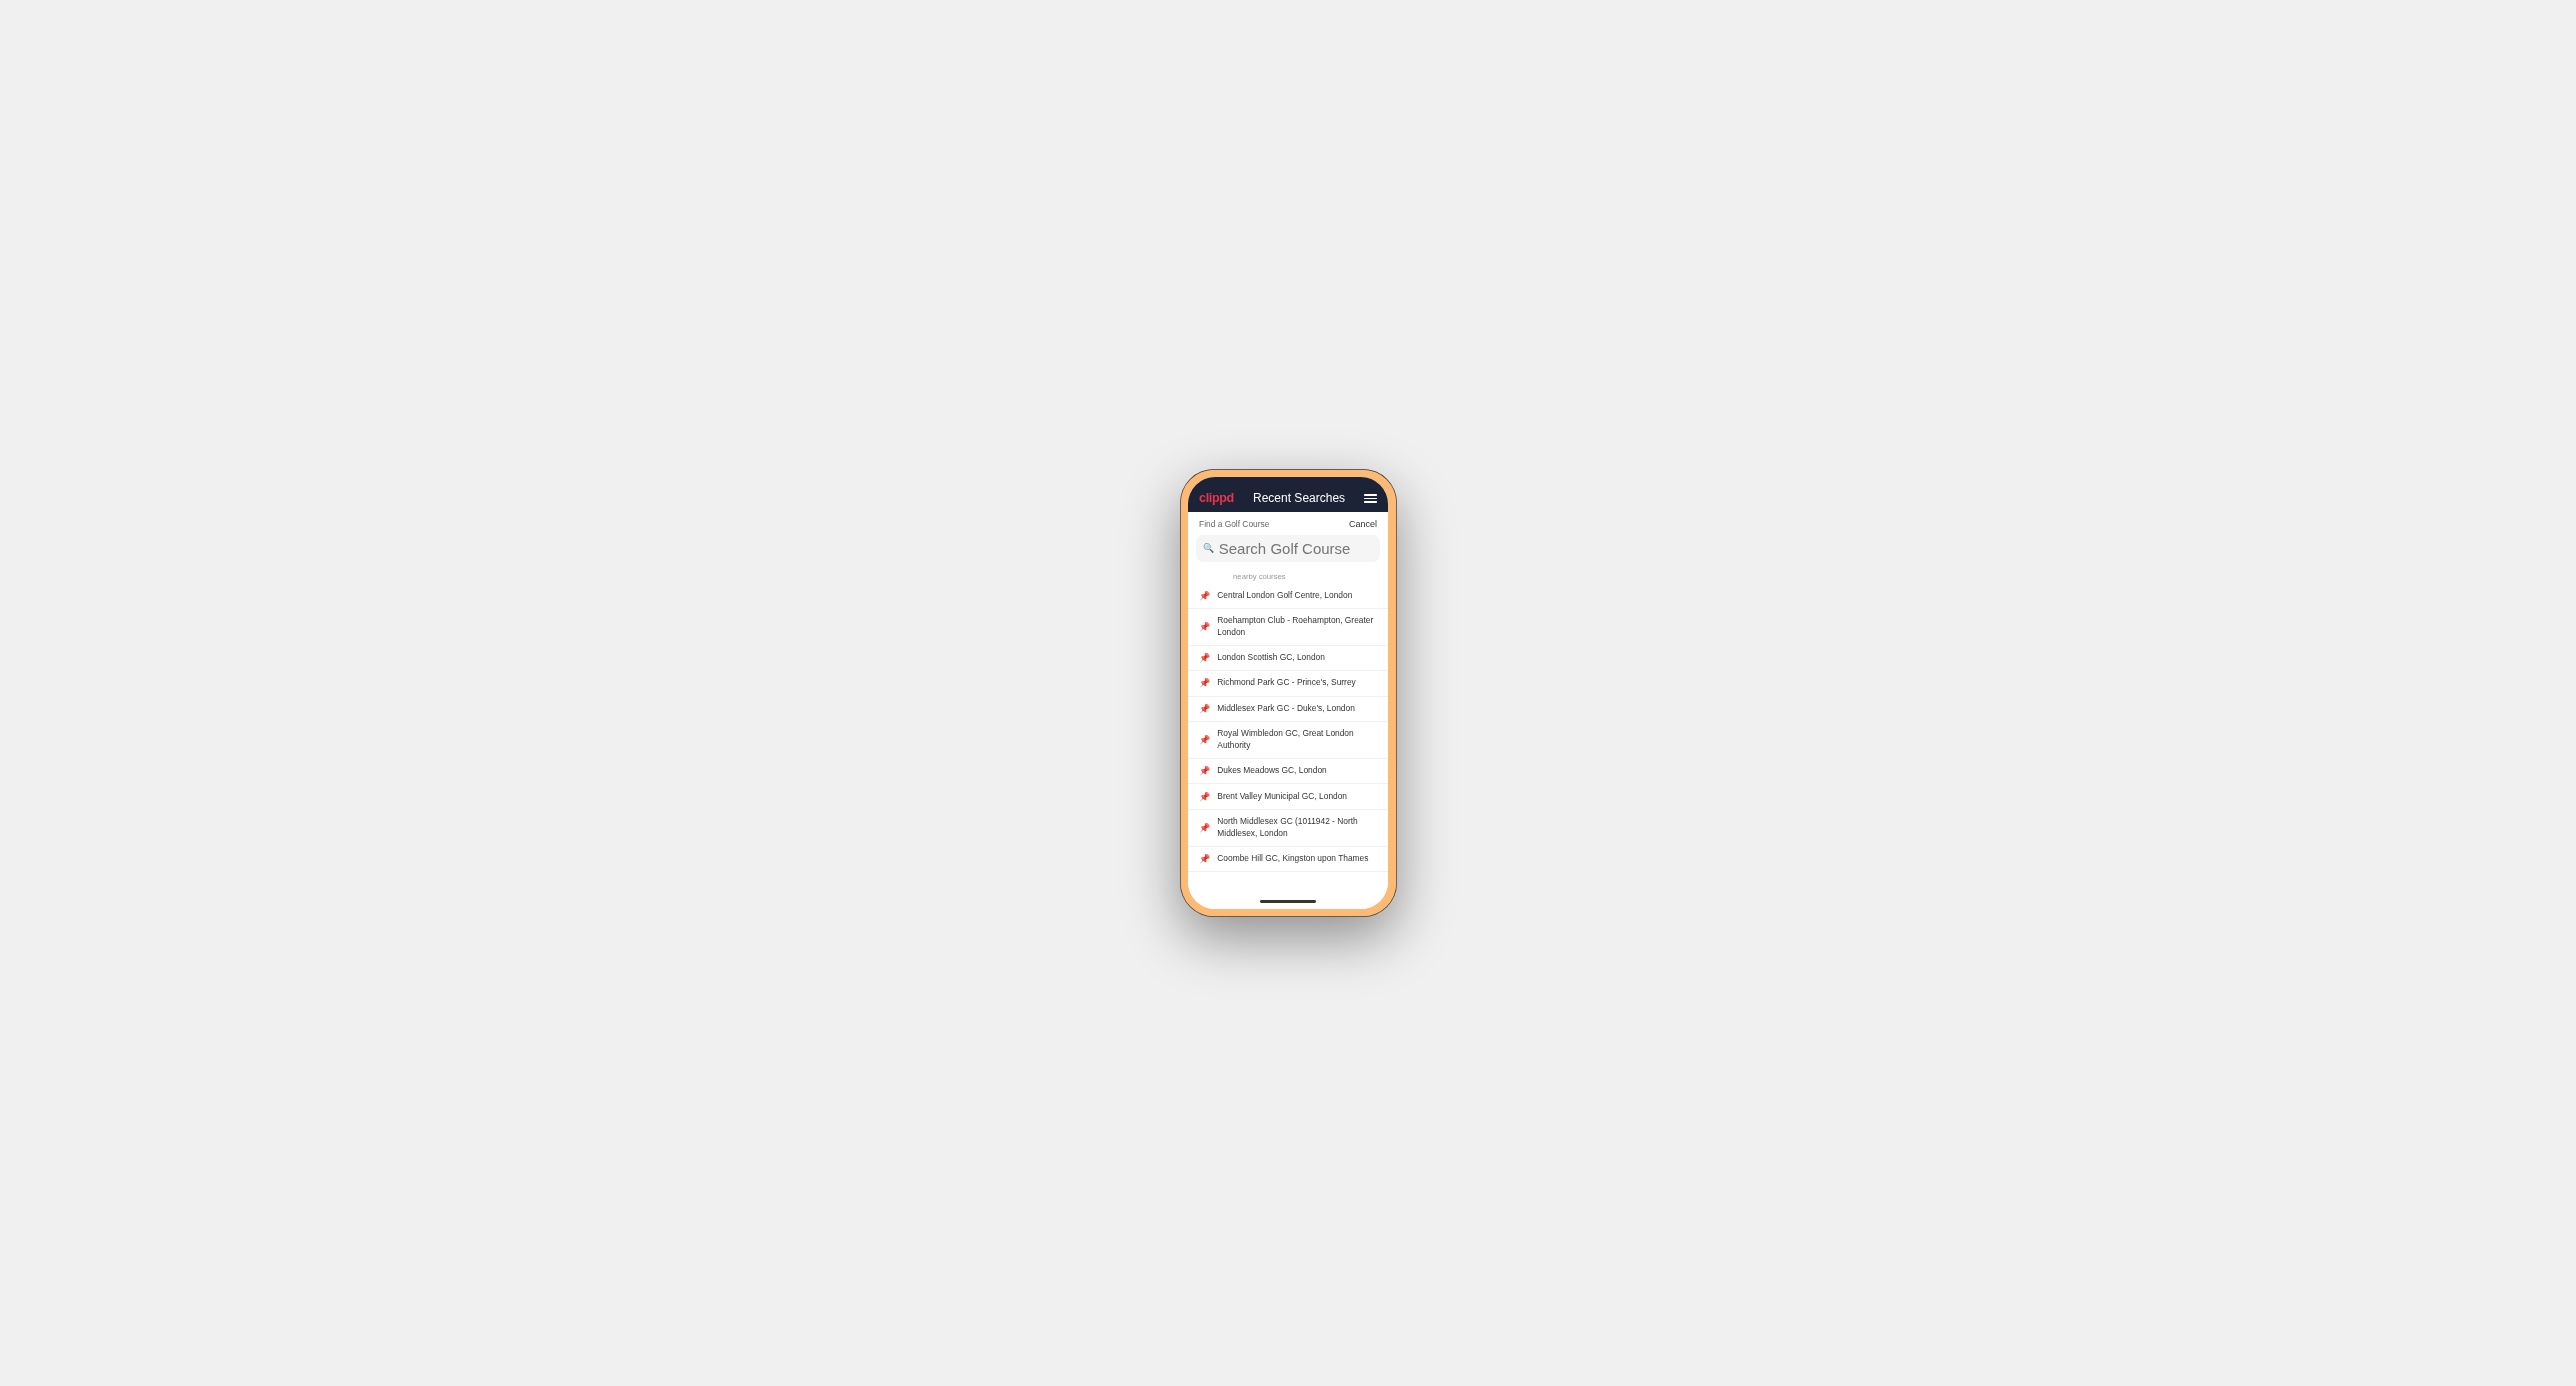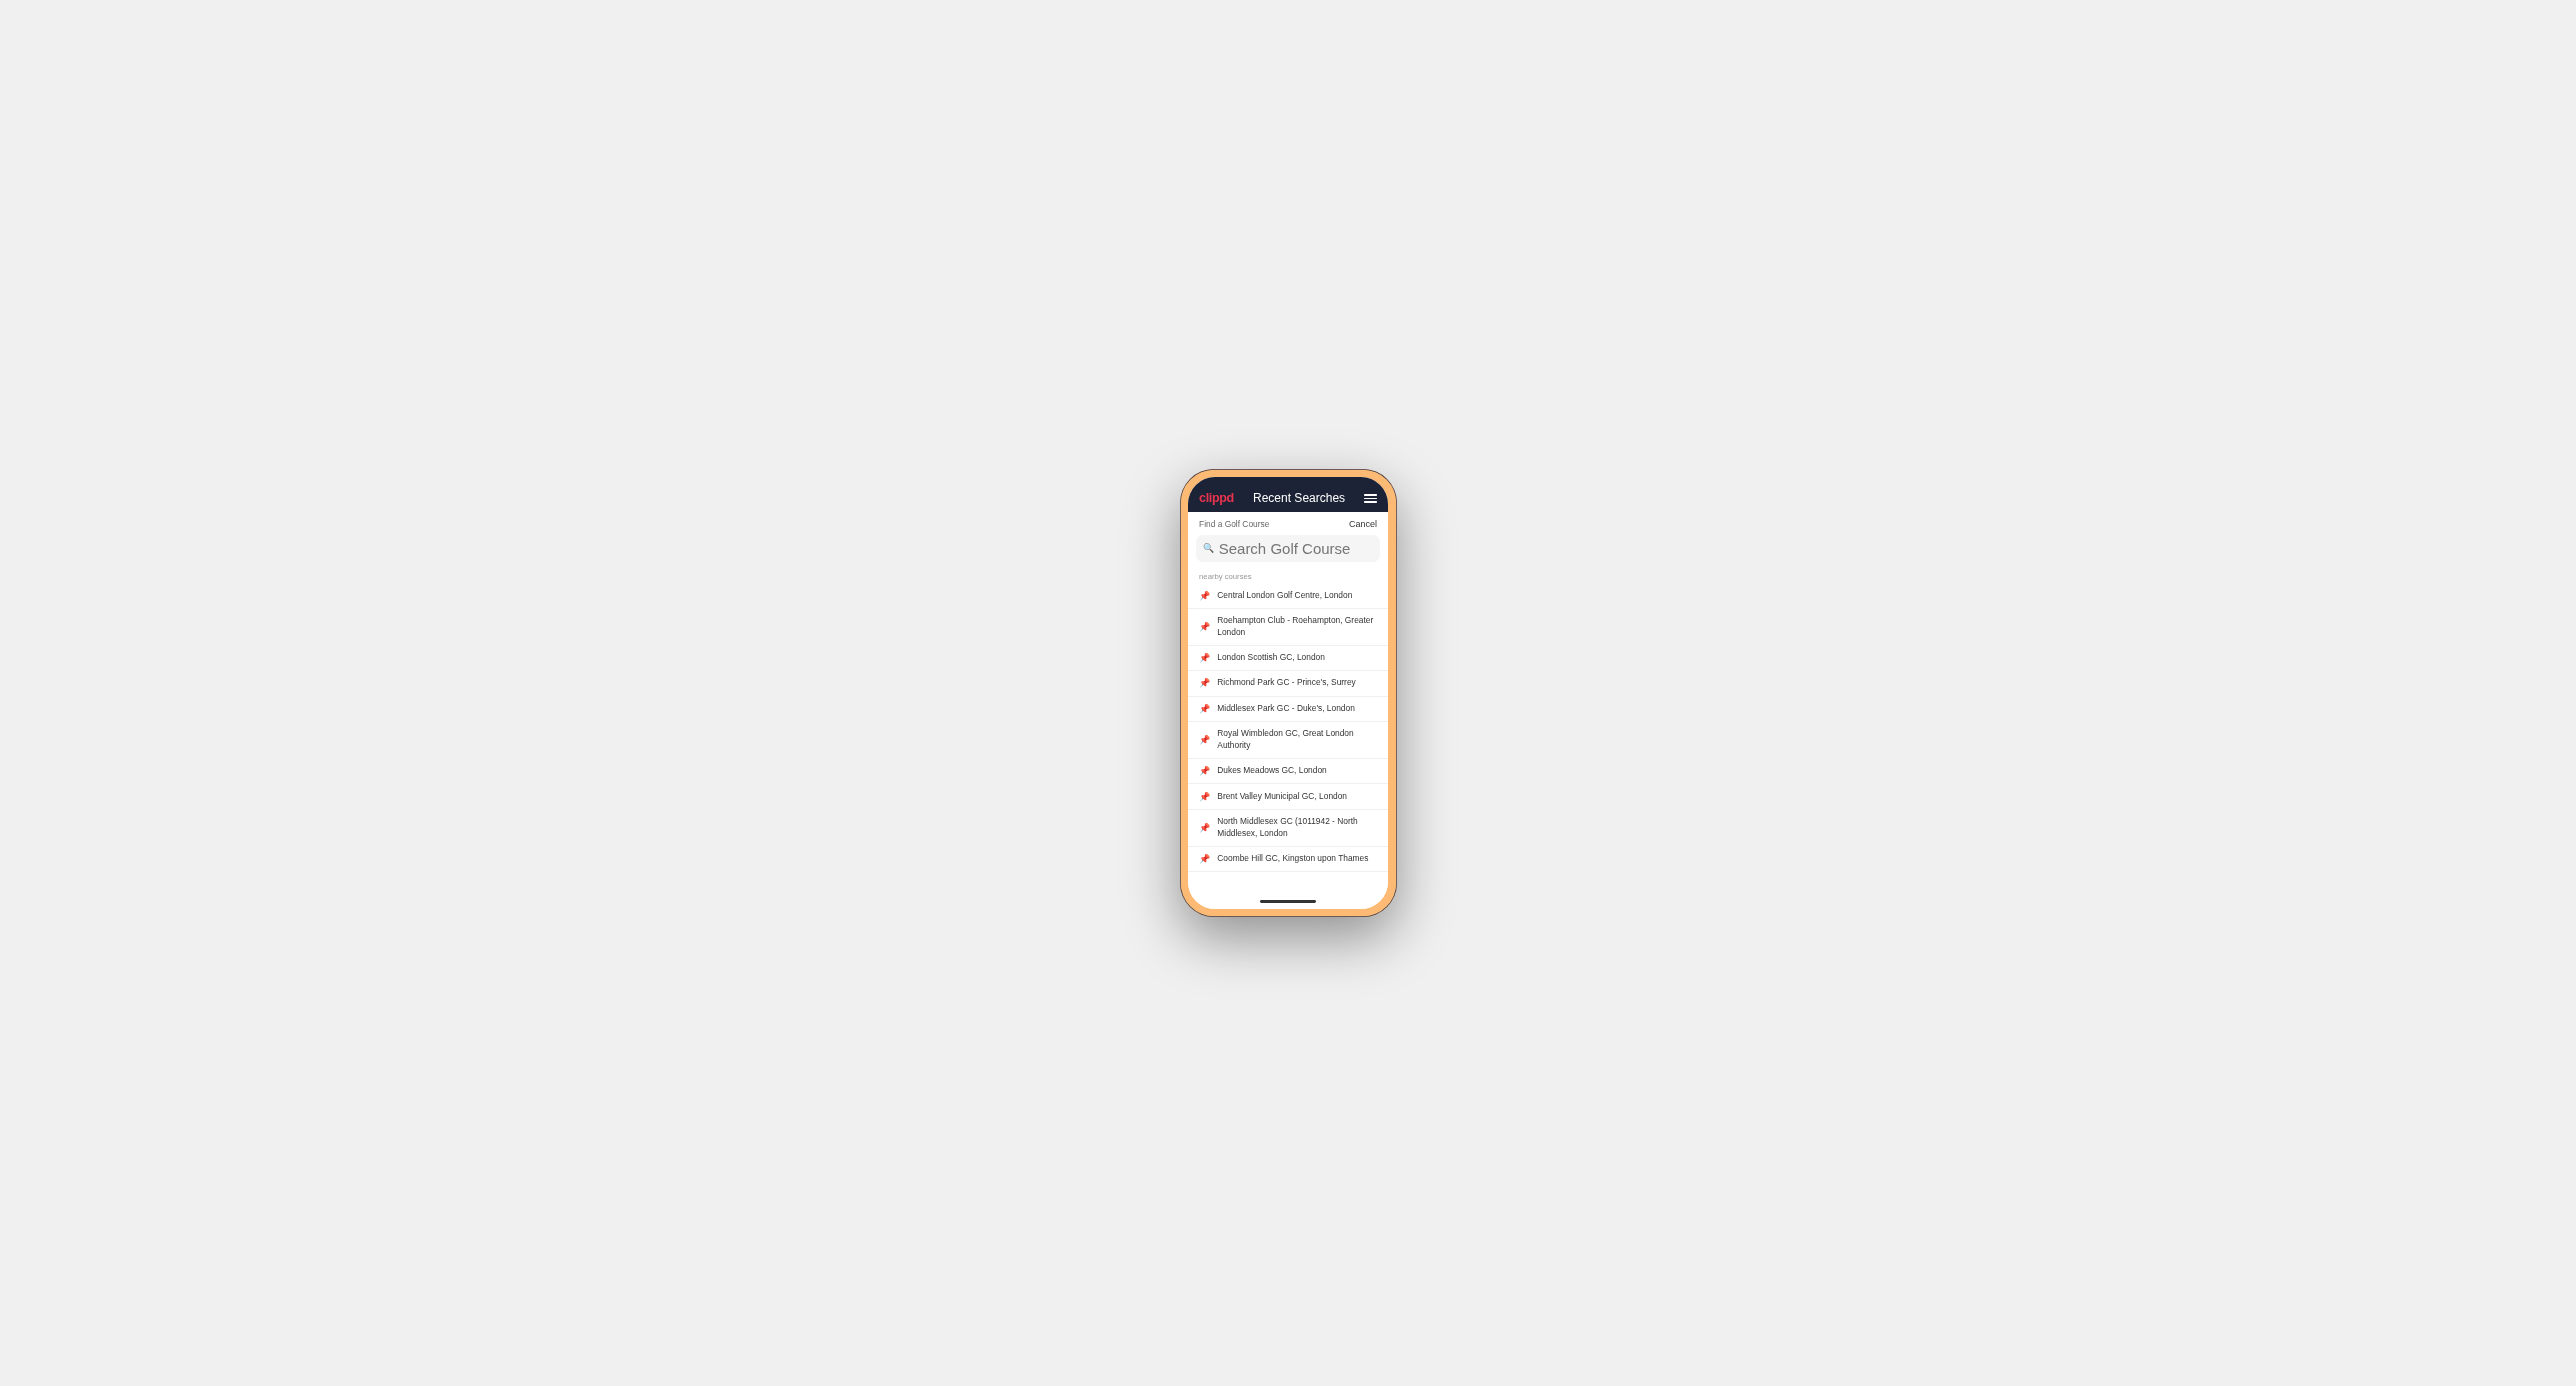--- a/index.html
+++ b/index.html
@@ -126,20 +126,21 @@
       width: 100%;
       outline: none;
     }
 
     .nearby-label {
       padding: 4.2px 11.2px 2.8px;
       font-size: 7.7px;
       color: #999;
       font-weight: 500;
       text-transform: lowercase;
+      margin-left: 34px;
     }
 
     .course-list {
       list-style: none;
       flex: 1;
     }
 
     .course-item {
       display: flex;
       align-items: center;

